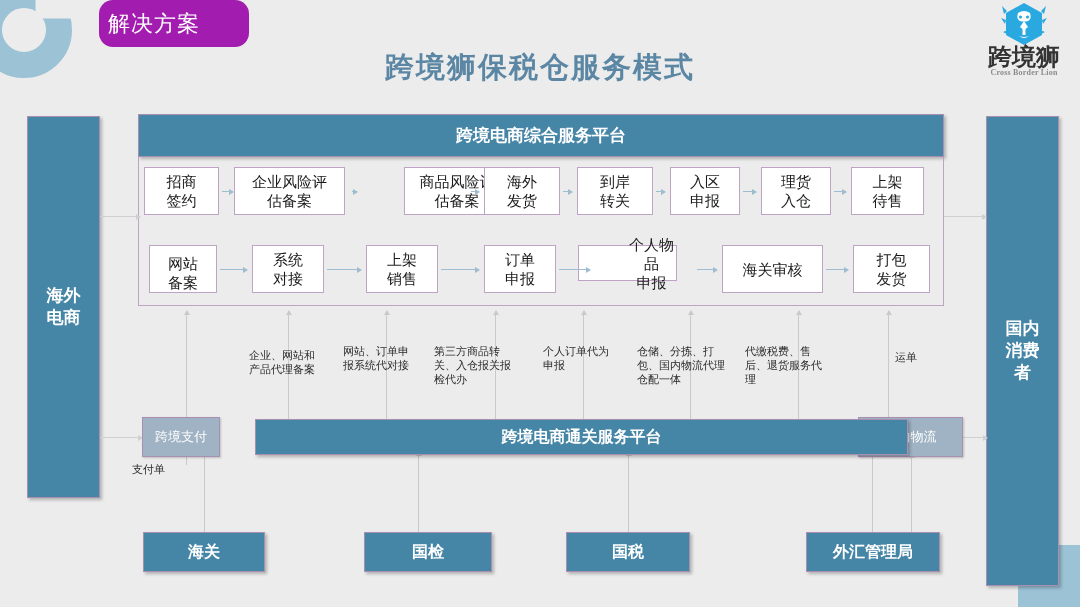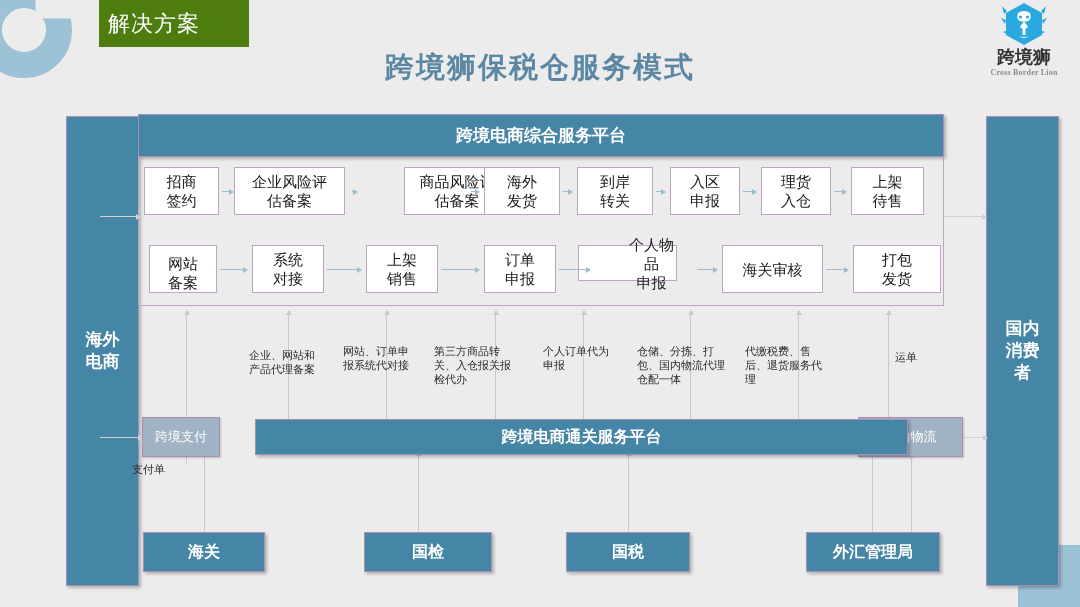--- a/index.html
+++ b/index.html
@@ -21,51 +21,51 @@
   }
   .deco-quarter{
     position:absolute;right:0px;bottom:0px;width:62px;height:62px;
     border-radius:50% 0 0 0;
     background:#9cc2d6;
   }
 
   
   .tag{
     position:absolute;left:99px;top:0px;width:150px;height:47px;
-    background:#4d7c0f;color:#ffffff;
+    background:#a21caf;color:#ffffff;
     font-size:22px;letter-spacing:1px;
-    display:flex;align-items:center;padding-left:9px;box-sizing:border-box;
+    display:flex;align-items:center;padding-left:9px;box-sizing:border-box;border-radius:14px;
   }
   .title{
     position:absolute;left:0;top:48px;width:1080px;text-align:center;
     color:#5b87a4;font-size:29px;font-weight:bold;letter-spacing:2px;
   }
 
   
   .logo{position:absolute;right:4px;top:2px;width:104px;height:92px;}
   .logo svg{display:block;margin:0 auto;}
   .logo .zh{
-    text-align:center;color:#333;font-weight:bold;font-size:18px;
+    text-align:center;color:#333;font-weight:bold;font-size:24px;
     line-height:22px;letter-spacing:0px;margin-top:-2px;
   }
   .logo .en{
     text-align:center;color:#8c8c8c;font-size:8px;font-weight:bold;
     font-family:"Liberation Serif","DejaVu Serif",serif;letter-spacing:.2px;
   }
 
   
   .pillar{
     position:absolute;width:73px;
     background:#4585a6;border:1px solid #a98fb0;
     box-shadow:2px 2px 3px rgba(0,0,0,.25);
     color:#fff;font-weight:bold;font-size:17px;line-height:22px;
     display:flex;align-items:center;justify-content:center;text-align:center;
     box-sizing:border-box;
   }
-  .pillar.left{left:27px;top:116px;height:470px;margin-left:39px;}
+  .pillar.left{left:27px;top:116px;height:382px;}
   .pillar.right{left:986px;top:116px;height:470px;}
   .pillar span{display:block;width:42px;}
 
   
   .bar{
     position:absolute;background:#4585a6;border:1px solid #a98fb0;
     box-shadow:2px 2px 3px rgba(0,0,0,.25);
     color:#fff;font-weight:bold;font-size:17px;
     display:flex;align-items:center;justify-content:center;box-sizing:border-box;
   }
@@ -205,21 +205,21 @@
       </div>
       <div class="pbox" style="left: 484px; top: 245px; width: 72px; height: 48px;">
         <span>订单<br>申报</span>
       </div>
       <div class="pbox" style="left: 578px; top: 245px; width: 99px; height: 36px; padding-left: 48px;">
         <span>个人物品<br>申报</span>
       </div>
       <div class="pbox" style="left: 722px; top: 245px; width: 101px; height: 48px;">
         <span>海关审核</span>
       </div>
-      <div class="pbox" style="left: 853px; top: 245px; width: 88px; height: 48px; text-align: right;">
+      <div class="pbox" style="left: 853px; top: 245px; width: 77px; height: 48px; text-align: right;">
         <span>打包<br>发货</span>
       </div>
     </div>
   <div id="connectors">
       <div class="arrow-h" style="left: 222px; top: 191px; width: 11px;"></div>
       <div class="arrow-h" style="left: 352px; top: 191px; width: 5px;"></div>
       <div class="arrow-h" style="left: 471px; top: 191px; width: 8px;"></div>
       <div class="arrow-h" style="left: 563px; top: 191px; width: 9px;"></div>
       <div class="arrow-h" style="left: 656px; top: 191px; width: 9px;"></div>
       <div class="arrow-h" style="left: 743px; top: 191px; width: 13px;"></div>

